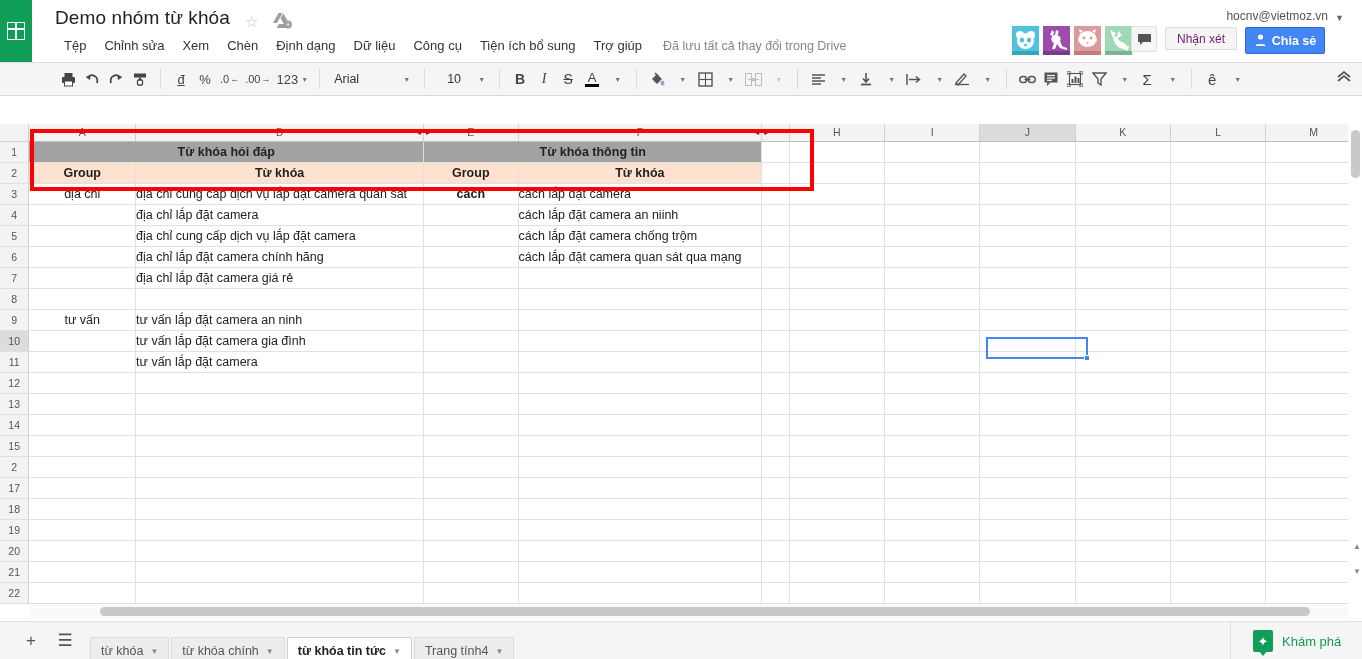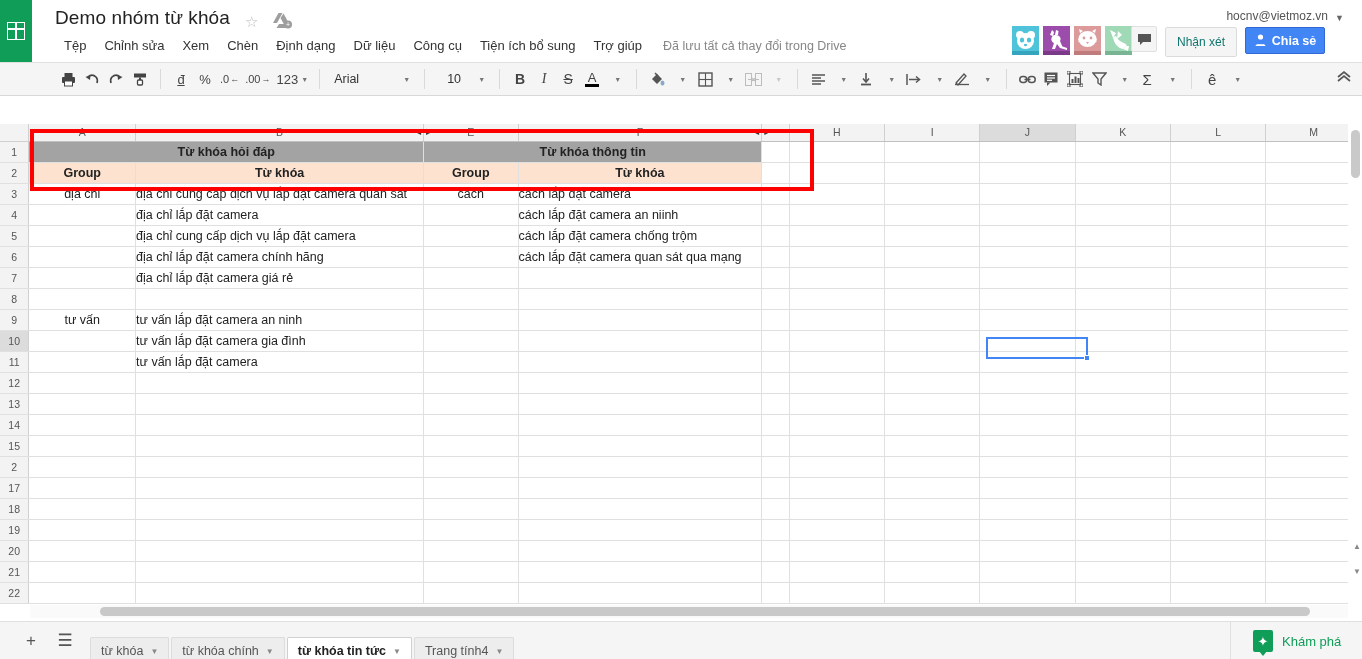--- a/index.html
+++ b/index.html
@@ -43,23 +43,23 @@
   .avatar { width:27px; height:29px; position:relative; overflow:hidden; }
   .avatar svg { display:block; }
   .avatar-underline { position:absolute; left:0; bottom:0; width:100%; height:4px; }
 
   .comment-btn {
     position:absolute; left:1131px; top:26px; width:26px; height:26px;
     background:#f5f5f5; border:1px solid #e0e0e0; border-radius:2px;
     display:flex; align-items:center; justify-content:center; cursor:pointer;
   }
   .nhanxet-btn {
-    position:absolute; left:1165px; top:27px; width:72px; height:30px;
+    position:absolute; left:1165px; top:27px; width:72px; height:23px;
     background:#f5f5f5; border:1px solid #dcdcdc; border-radius:2px;
-    font-size:12px; color:#0f766e; display:flex; align-items:center; justify-content:center;
+    font-size:12px; color:#701a75; display:flex; align-items:center; justify-content:center;
     cursor:pointer;
   }
   .share-btn {
     position:absolute; left:1245px; top:27px; width:80px; height:27px;
     background:#4285f4; border:1px solid #3367d6; border-radius:2px;
     color:#fff; font-size:12.5px; font-weight:bold;
     display:flex; align-items:center; justify-content:center; gap:5px; cursor:pointer;
   }
 
   
@@ -556,21 +556,21 @@
           <td class="cell"></td>
           <td class="cell"></td>
           <td class="cell"></td>
           <td class="cell"></td>
         </tr>
 
       <tr>
             <td class="rowhdr">3</td>
             <td class="cell ctr" style="width: 111px;">địa chỉ</td>
             <td class="cell" style="width: 289px;">địa chỉ cung cấp dịch vụ lắp đặt camera quan sát</td>
-            <td class="cell ctr" style="width: 98px;">cách</td>
+            <td class="cell ctr" style="width: 98px; font-weight: bold;">cách</td>
             <td class="cell" style="width: 245px;">cách lắp đặt camera</td>
             <td class="cell" style="width: 29px;"></td>
             <td class="cell" style="width: 101px;"></td>
             <td class="cell" style="width: 101px;"></td>
             <td class="cell" style="width: 101px;"></td>
             <td class="cell" style="width: 101px;"></td>
             <td class="cell" style="width: 101px;"></td>
             <td class="cell" style="width: 101px;"></td>
           </tr>
           <tr>

